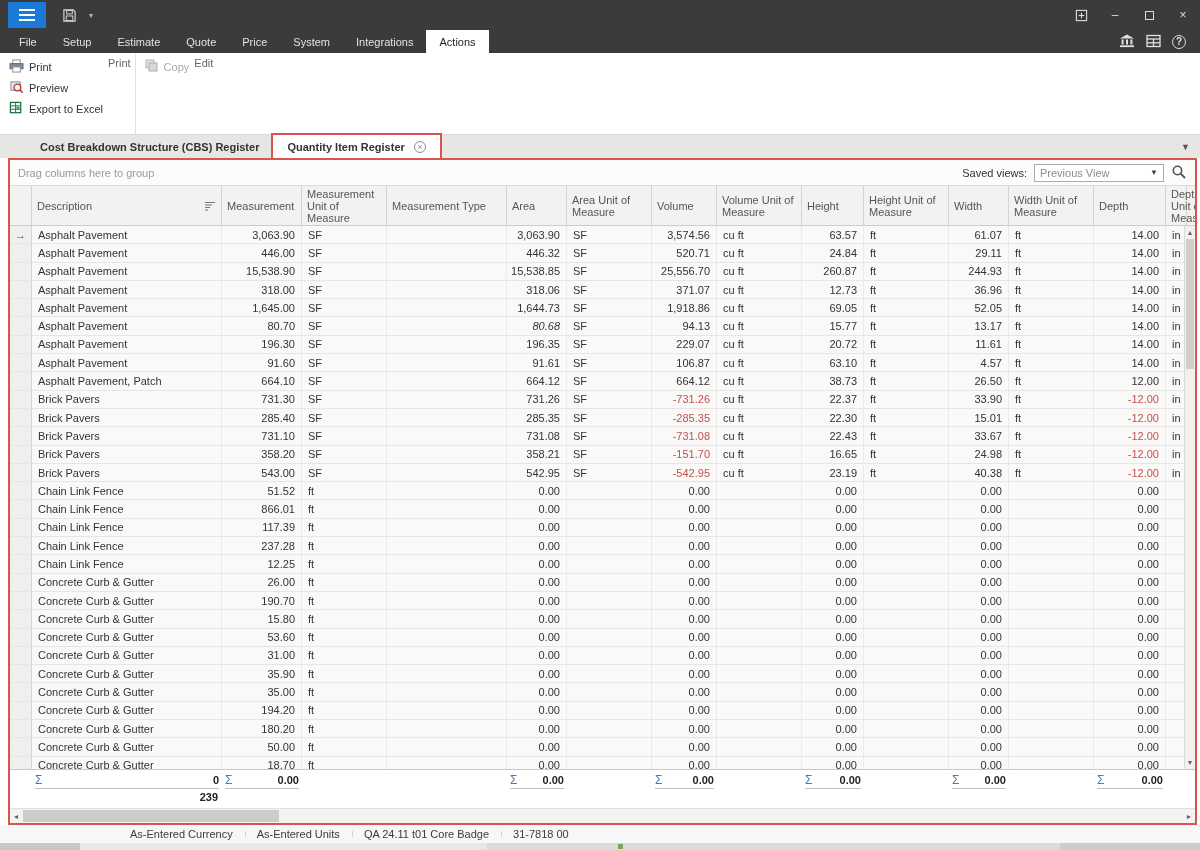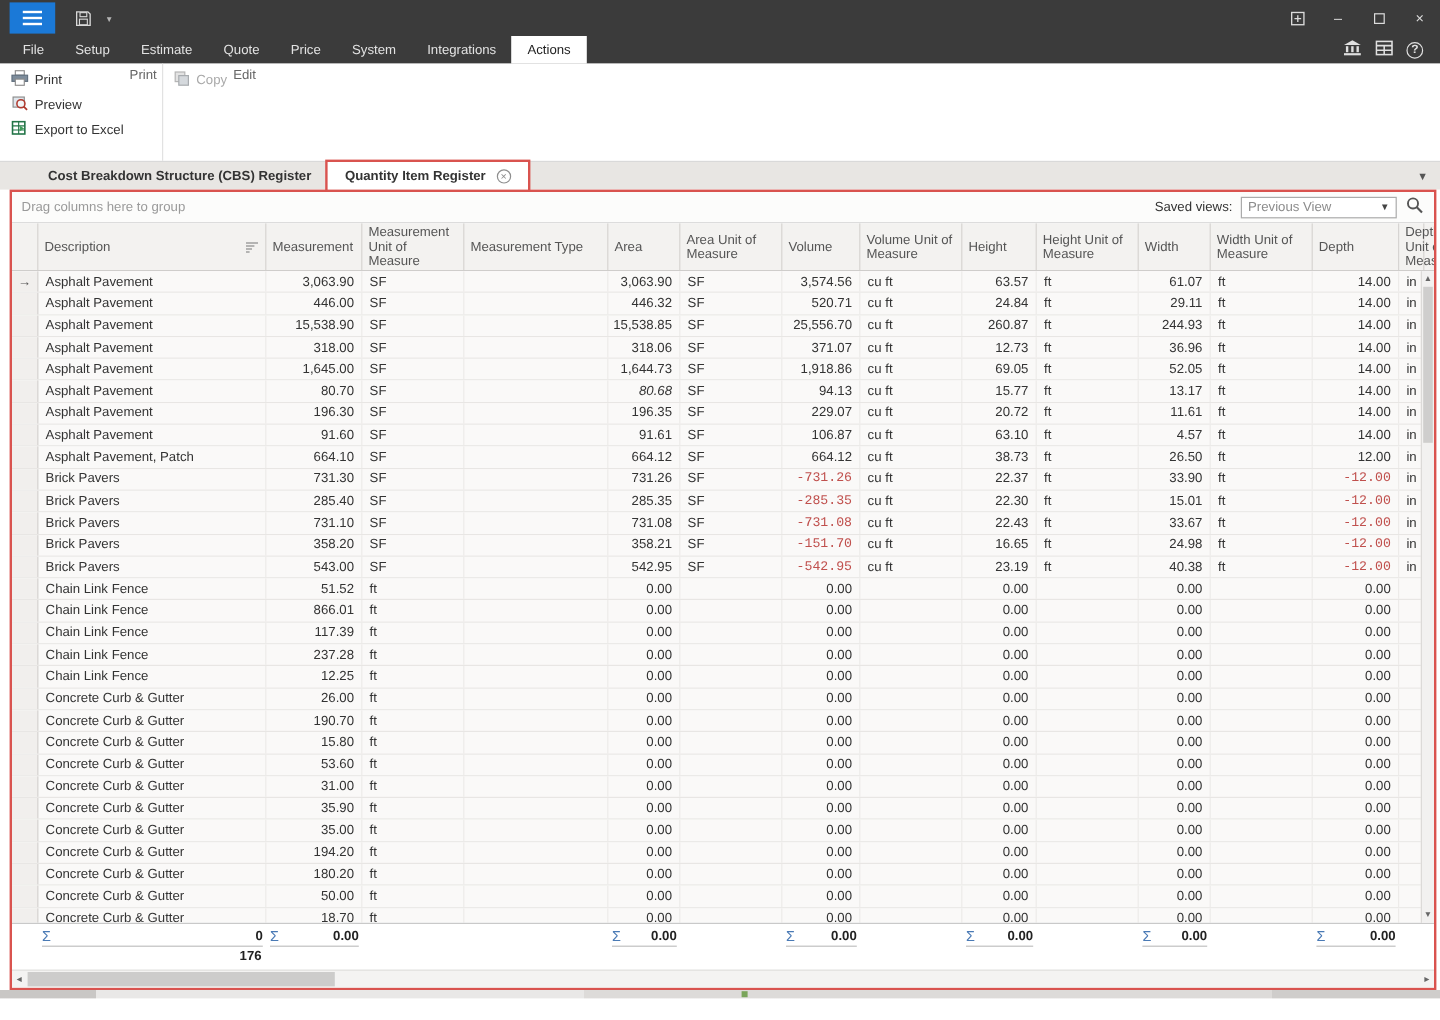--- a/index.html
+++ b/index.html
@@ -56,21 +56,21 @@
   .hrow { display:flex; height:40px; background:#f3f2f0; border-bottom:1px solid #cfcdcb; overflow:hidden; flex:0 0 auto; }
   .ind-h { width:22px; flex:0 0 22px; border-right:1px solid #d6d4d2; }
   .hcell { flex:0 0 auto; border-right:1px solid #d6d4d2; color:#555; display:flex; align-items:center; justify-content:space-between; padding:2px 5px; line-height:12px; }
   .sort-ic { display:flex; align-items:center; }
 
   .rows { height:543px; overflow:hidden; background:#faf9f8; flex:0 0 auto; }
   .grow { display:flex; height:18.3px; border-bottom:1px solid #e8e6e4; background:#faf9f8; }
   .ind-c { width:22px; flex:0 0 22px; background:#f1efed; border-right:1px solid #d6d4d2; color:#555; display:flex; align-items:center; justify-content:center; font-size:11px; }
   .gcell { flex:0 0 auto; border-right:1px solid #edebe9; padding:0 6px; display:flex; align-items:center; color:#333; overflow:hidden; white-space:nowrap; }
   .gcell.r { justify-content:flex-end; }
-  .gcell.neg { color:#c0504d;font-family:Liberation Mono, monospace; }
+  .gcell.neg { color:#c0504d; }
 
   .summary { height:22px; display:flex; background:#fff; border-top:1px solid #c9c9c9; padding-top:2px; flex:0 0 auto; overflow:hidden; }
   .scell { flex:0 0 auto; padding:0 3px; }
   .sum-inner { display:flex; justify-content:space-between; align-items:center; border-bottom:1px solid #c0c0c0; height:17px; }
   .sigma { color:#4a7ab5; font-size:12px; }
   .sum-val { font-weight:bold; color:#222; }
   .countrow { height:17px; flex:0 0 auto; }
   .count-val { width:212px; text-align:right; font-weight:bold; color:#222; padding-right:4px; }
 
   .hscroll { height:15px; background:#f4f3f2; border-top:1px solid #e2e0de; position:relative; flex:0 0 auto; }
@@ -848,34 +848,42 @@
         <div class="scell" style="width: 72px;">
           <div class="sum-inner">
             <span class="sigma">Σ</span>
             <span class="sum-val">0.00</span>
           </div>
         </div>
         <div class="scell" style="width: 21px;"></div>
       </div>
 
     <div class="countrow">
-      <div class="count-val">176</div>
+      <div class="count-val">239</div>
     </div>
 
     <div class="hscroll">
       <span class="hs-arrow" style="left:0;">◄</span>
       <span class="hs-thumb"></span>
       <span class="hs-arrow" style="right:0;">►</span>
     </div>
 
     <div class="vscroll">
       <span class="vs-arrow" style="top:1px;">▲</span>
       <span class="vs-thumb"></span>
       <span class="vs-arrow" style="bottom:1px;">▼</span>
     </div>
   </div>
 
+  <div class="statusbar">
+    <div style="display:flex;">
+        <div class="sb-item">As-Entered Currency</div>
+        <div class="sb-item">As-Entered Units</div>
+        <div class="sb-item">QA 24.11 t01 Core Badge</div>
+        <div class="sb-item">31-7818 00</div>
+      </div>
+  </div>
 
   <div class="bottomstrip">
     <span class="bs-speck"></span>
   </div>
 
 </div>
 
 </body></html>

